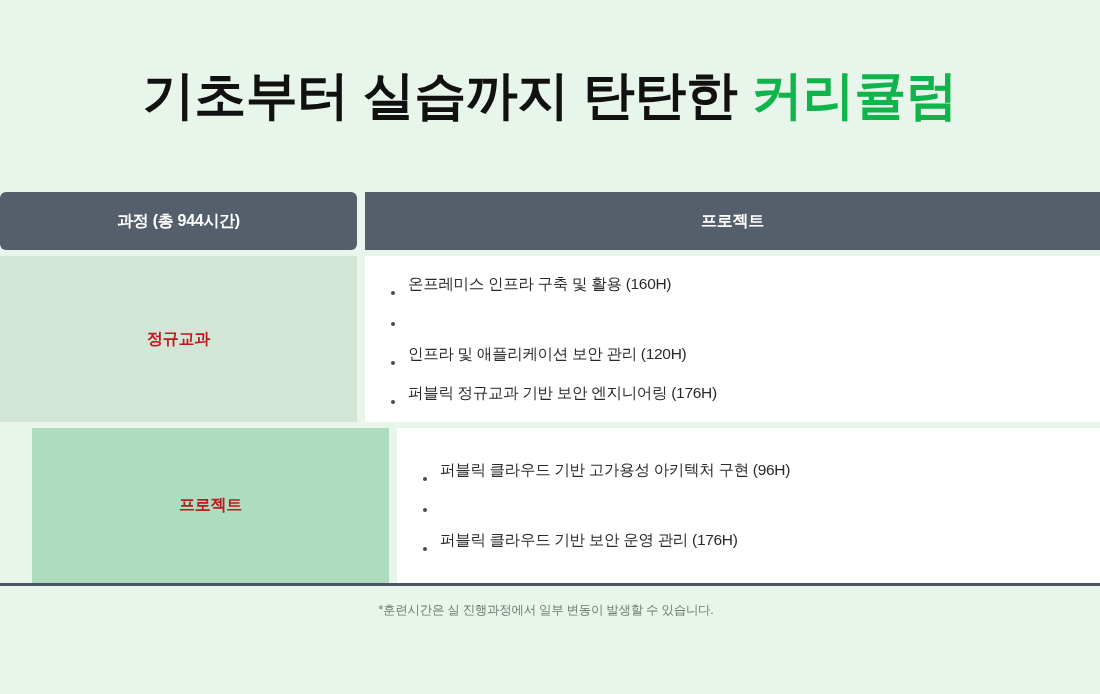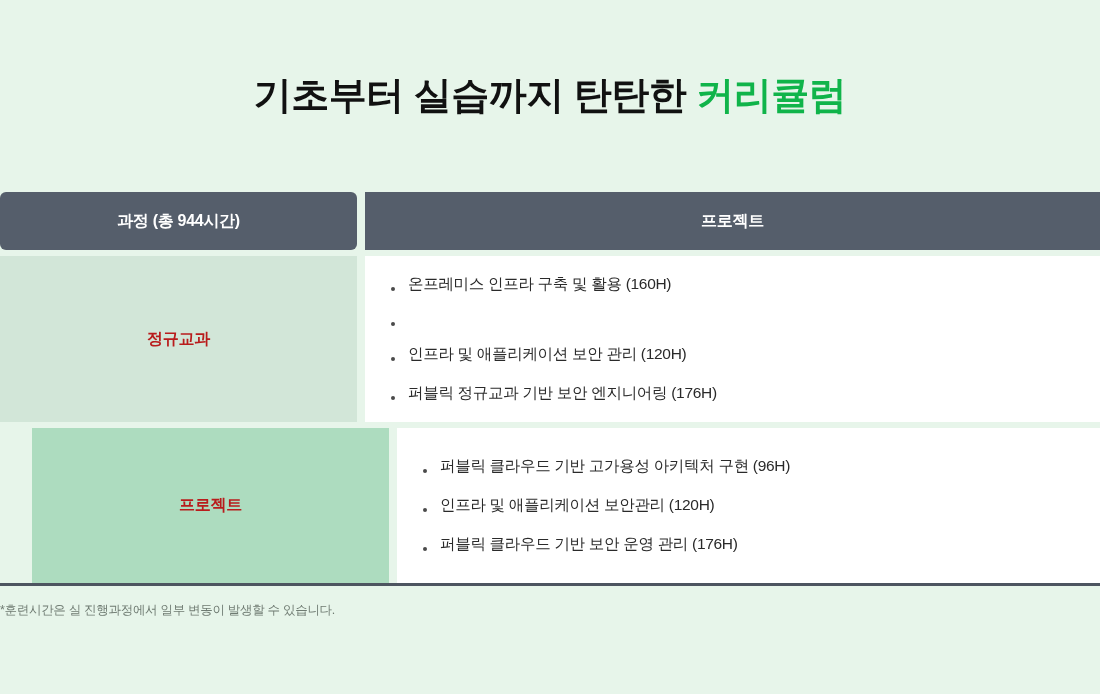--- a/index.html
+++ b/index.html
@@ -19,21 +19,21 @@
   
   .title-area {
     width: 1100px;
     height: 192px;
     display: flex;
     align-items: center;
     justify-content: center;
   }
 
   .page-title {
-    font-size: 38px;
+    font-size: 52px;
     font-weight: bold;
     letter-spacing: -0.5px;
     color: #111111;
     white-space: nowrap;
     line-height: 1.1;
   }
 
   .page-title .accent {
     color: #10b44a;
   }
@@ -97,21 +97,21 @@
   }
 
   .row-regular .row-label,
   .row-regular .row-content { height: 166px; }
 
   .row-project .row-label,
   .row-project .row-content { height: 155px; }
 
   .bullet-item {
     display: flex;
-    align-items: center;
+    align-items: flex-end;
     font-size: 15.5px;
     color: #2a2a2a;
     letter-spacing: -0.3px;
     line-height: 1.35;
     padding: 9px 0;
   }
 
   .bullet-dot {
     width: 4px;
     height: 4px;
@@ -125,21 +125,21 @@
     width: 1100px;
     height: 3px;
     background: #4d5560;
   }
 
   
   .footnote-area {
     width: 1100px;
     padding: 16px 8px 0 0;
     display: flex;
-    justify-content: flex-start;
+    justify-content: center;
   }
 
   .footnote {
     font-size: 12.5px;
     color: #6f7b72;
     letter-spacing: -0.3px;
   }
 </style>
 </head>
 <body>
@@ -188,21 +188,20 @@
     <div class="row-label tone-strong">
       <span>프로젝트</span>
     </div>
     <div class="row-content">
       <div class="bullet-item">
         <span class="bullet-dot"></span>
         <span>퍼블릭 클라우드 기반 고가용성 아키텍처 구현 (96H)</span>
       </div>
       <div class="bullet-item">
         <span class="bullet-dot"></span>
-        <span>인프라 및 애플리케이션 보안관리 (120H)</span>
       </div>
       <div class="bullet-item">
         <span class="bullet-dot"></span>
         <span>퍼블릭 클라우드 기반 보안 운영 관리 (176H)</span>
       </div>
     </div>
   </div>
 
   <div class="table-bottom-rule"></div>
 </div>

